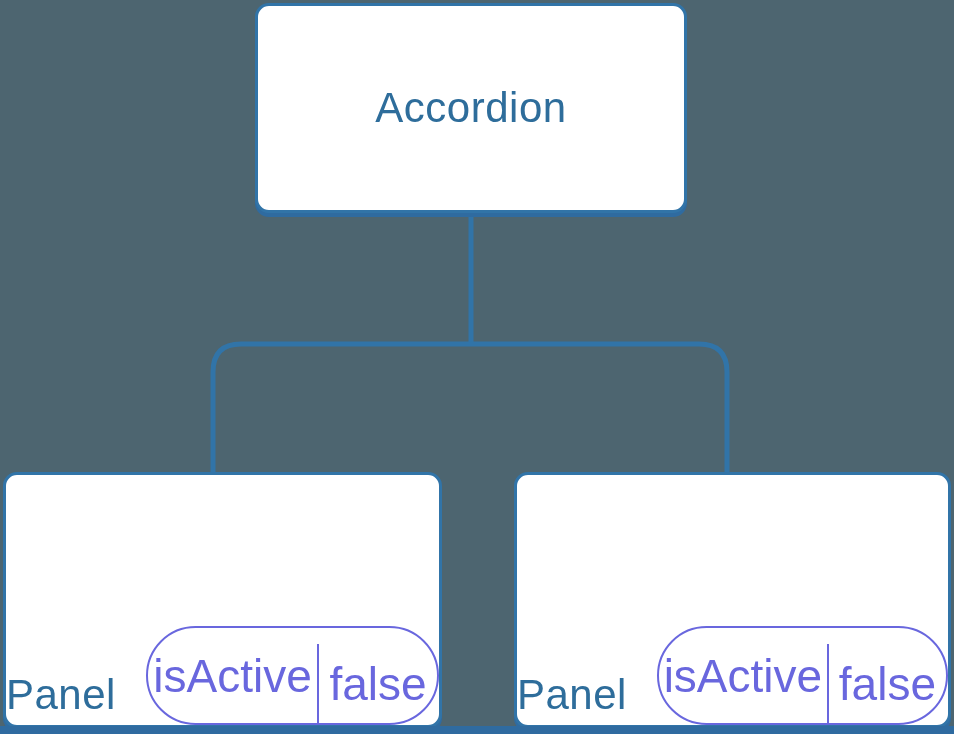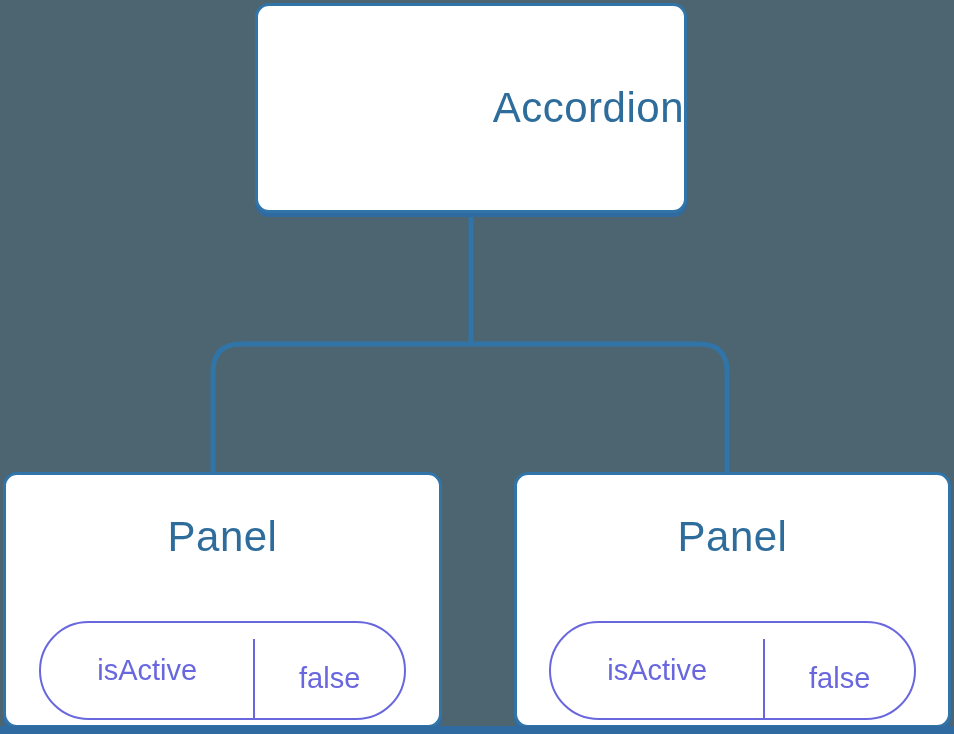--- a/index.html
+++ b/index.html
@@ -47,30 +47,30 @@
     white-space: nowrap;
   }
 
   .node-root {
     left: 255px;
     top: 3px;
     width: 432px;
     height: 210px;
     display: flex;
     align-items: center;
-    justify-content: flex-end;
+    justify-content: center;
   }
 
   .node-panel {
     top: 472px;
     width: 439px;
     height: 256px;
     display: flex;
-    flex-direction: column;
-    align-items: center;
+    flex-direction: row;
+    align-items: flex-end;
     gap: 30px;
   }
   .panel-left  { left: 3px; }
   .panel-right { left: 514px; width: 437px; }
 
   .panel-title {
     margin-top: 32px;
     line-height: 60px;
     height: 60px;
   }
@@ -85,21 +85,21 @@
     border-radius: 60px;
     display: flex;
     align-items: stretch;
     overflow: hidden;
     background: var(--node-fill, #FFFFFF);
   }
   .state-cell {
     display: flex;
     align-items: center;
     justify-content: center;
-    font-size: 29px;
+    font-size: 46px;
     color: var(--state-accent, #6967DE);
     white-space: nowrap;
   }
   .state-name-cell {
     flex: 0 0 58.5%;
   }
   .state-value-cell {
     flex: 1 1 auto;
     border-left: 2.5px solid var(--state-accent, #6967DE);
     margin-top: 16px;

